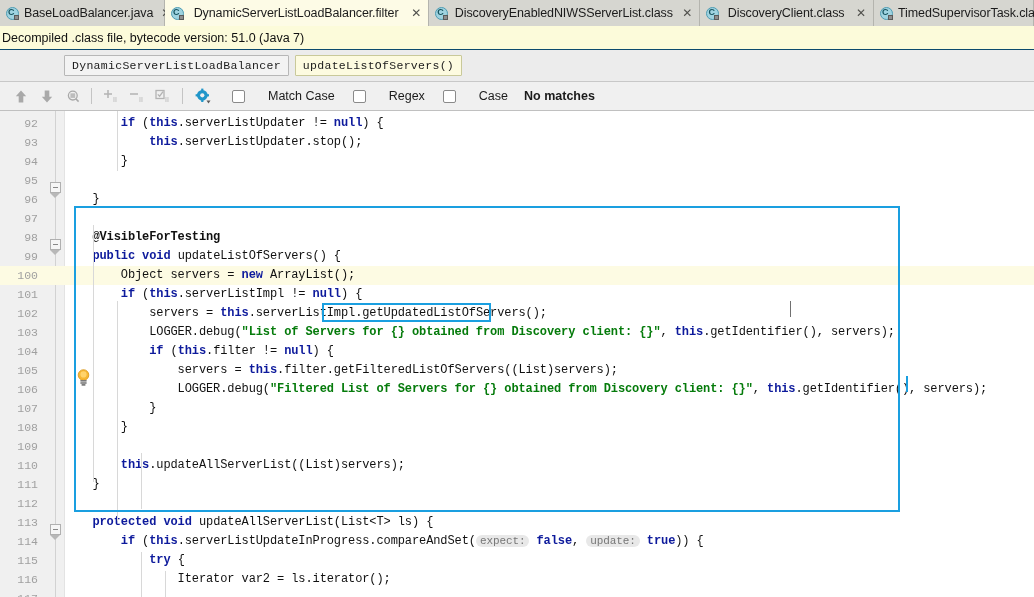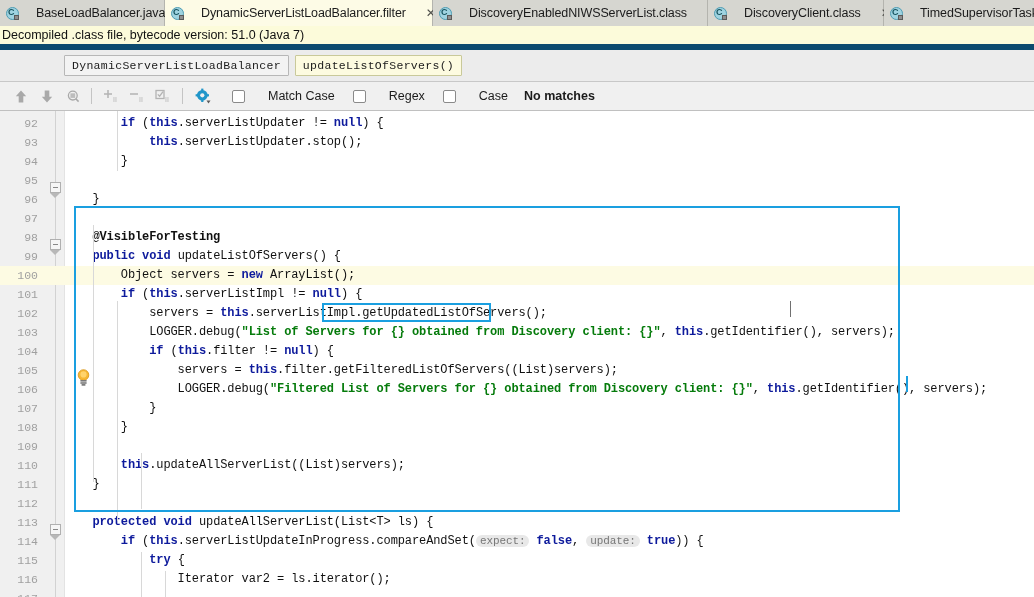--- a/index.html
+++ b/index.html
@@ -13,21 +13,21 @@
 
   
   #tabbar {
     position: absolute; left: 0; top: 0; width: 1034px; height: 26px;
     background: #e8e8e2;
     display: flex; align-items: stretch;
     border-bottom: 1px solid #a8a8a0;
     overflow: hidden;
   }
   .tab {
-    display: flex; align-items: center; gap: 17px;
+    display: flex; align-items: center; gap: 5px;
     padding: 0 7px 0 6px;
     font-size: 12.5px; color: #1b1b1b;
     background: #d6d6d0;
     border-right: 1px solid #b4b4ae;
     white-space: nowrap;
     position: relative;
     box-sizing: border-box;
     justify-content: space-between;
   }
   .tab.active {
@@ -58,21 +58,21 @@
     width: 5px; height: 5px;
     background: #8e8e8e;
     border: 1px solid #5a5a5a;
     box-sizing: border-box;
   }
 
   
   #notice {
     position: absolute; left: 0; top: 26px; width: 1034px; height: 24px;
     background: #fcfbda;
-    border-bottom: 6px solid #0c4a6e;
+    border-bottom: 1px solid #0c4a6e;
     display: flex; align-items: center;
     box-sizing: border-box;
     padding-left: 2px;
     font-size: 12.5px; color: #111;
   }
 
   
   #breadcrumb {
     position: absolute; left: 0; top: 50px; width: 1034px; height: 32px;
     background: #ececec;

